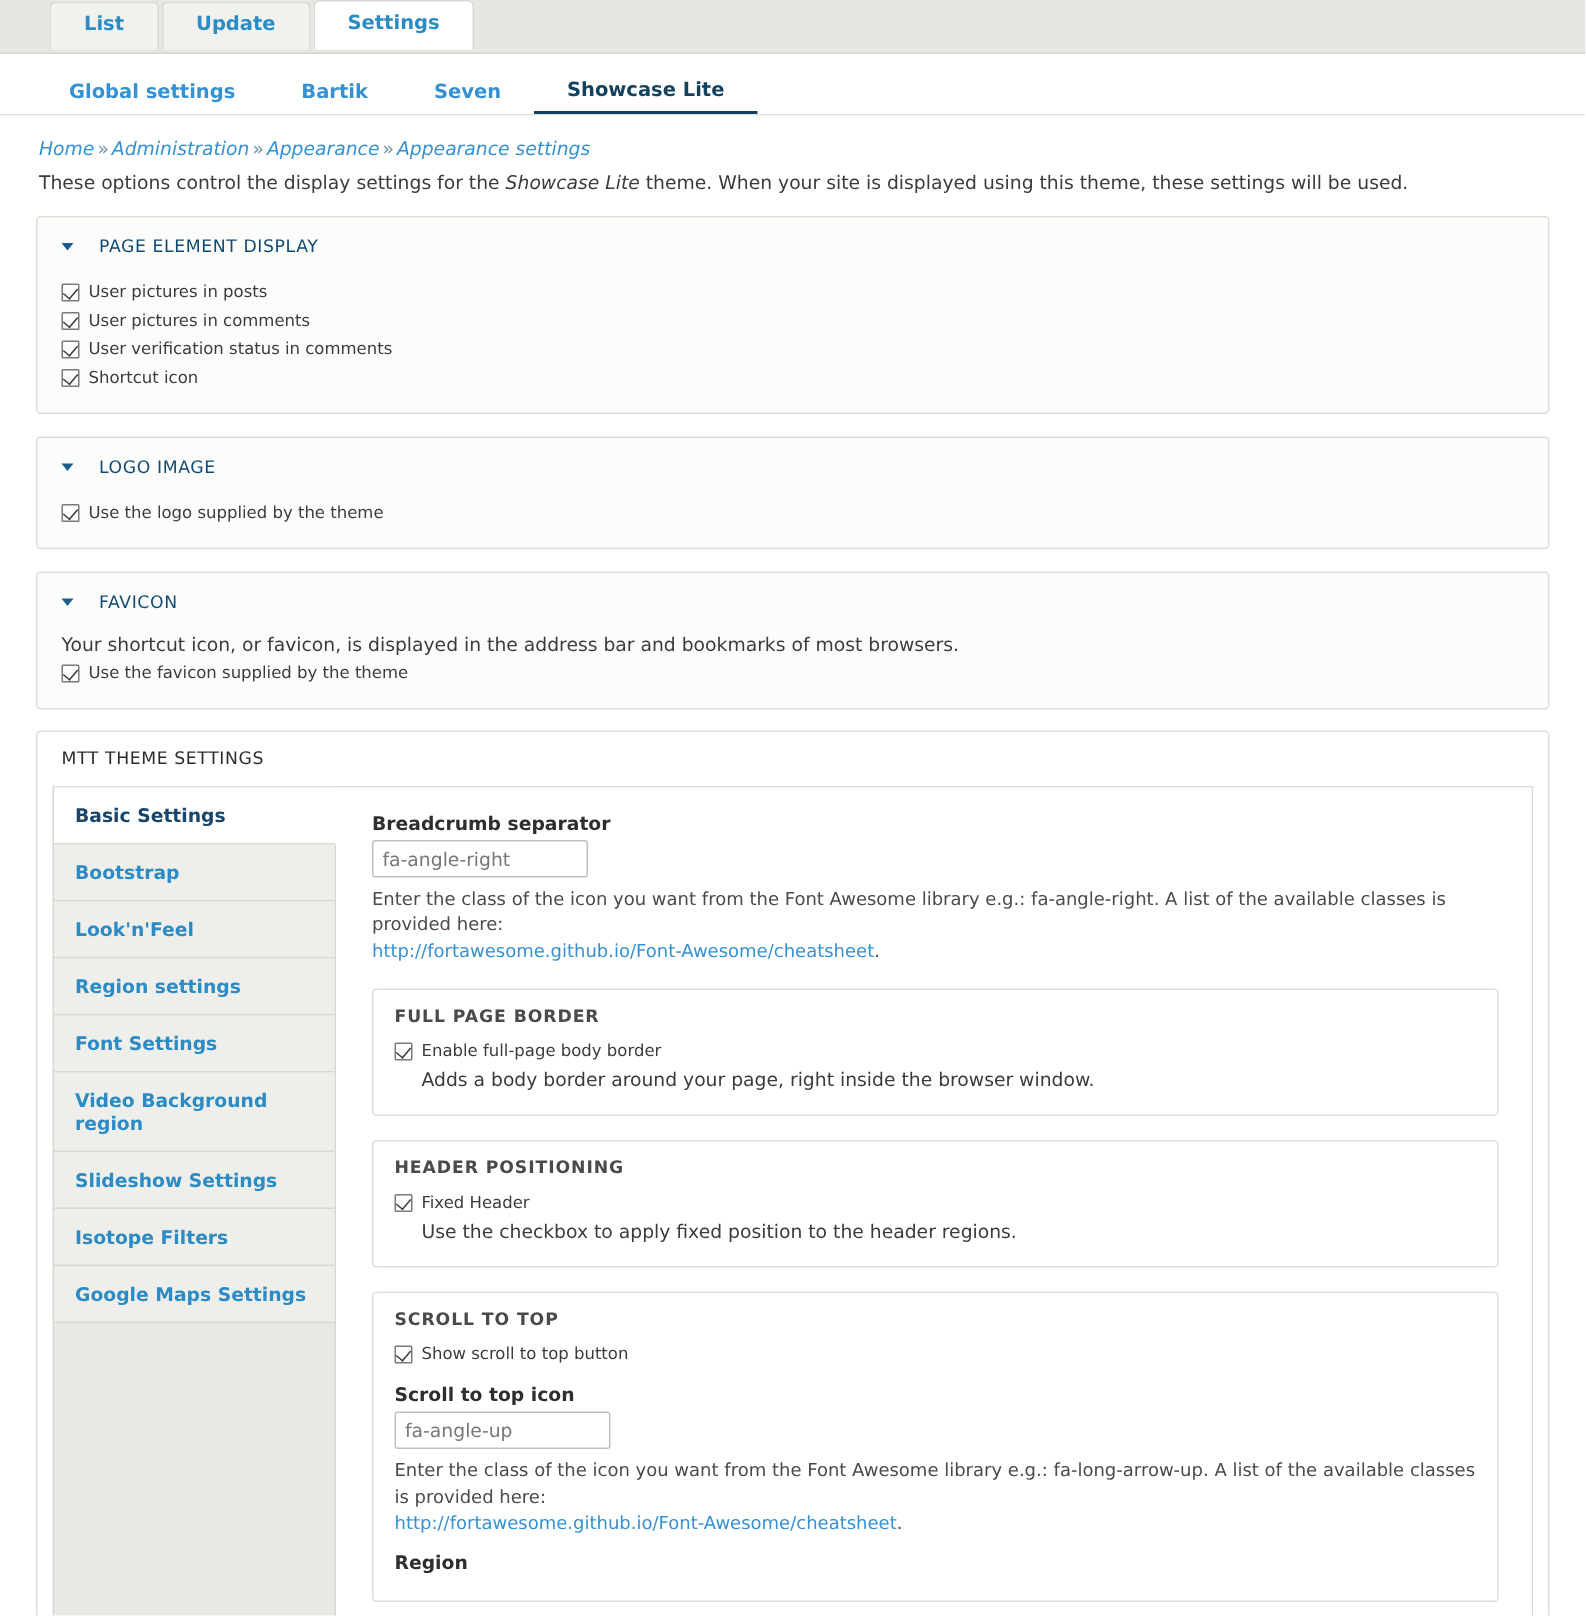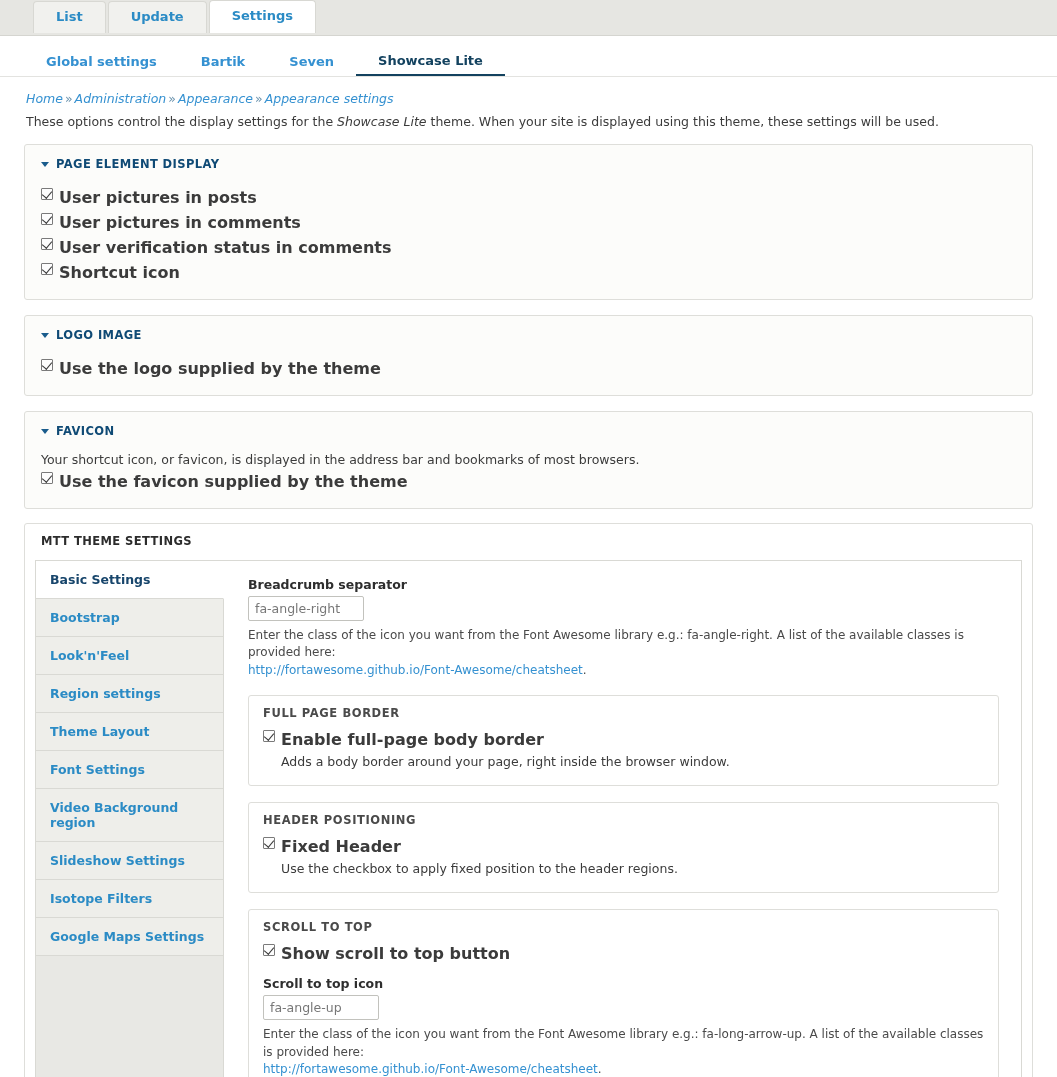--- a/index.html
+++ b/index.html
@@ -97,47 +97,46 @@
   
   .fieldset {
     margin: 15px 24px 0 24px;
     border: 1px solid #dededa;
     background: #fcfcfa;
     border-radius: 3px;
     padding: 10px 16px 14px 16px;
   }
   .legend {
     font-size: 11.5px;
-    font-weight: bold;
+    font-weight: normal;
     color: #0f4a75;
     letter-spacing: 0.4px;
     display: flex;
     align-items: center;
-    gap: 7px;
+    gap: 17px;
     padding: 2px 0 6px 0;
     cursor: pointer;
   }
   .legend.dark { color: #2c2c2c; cursor: default; padding-left: 6px; }
   .caret {
     width: 0; height: 0;
     border-left: 4px solid transparent;
     border-right: 4px solid transparent;
     border-top: 5px solid #1a5c8c;
     display: inline-block;
   }
 
   
   .cbrow {
     display: flex;
-    align-items: flex-start;
+    align-items: center;
     gap: 6px;
     padding: 3px 0;
-    font-size: 16px;
-    color: #3b3b3b;
-    font-weight: bold;
+    font-size: 11px;
+    color: #3b3b3b;
   }
   .cbox {
     width: 12px; height: 12px;
     border: 1px solid #7a7a7a;
     background: #fdfdfd;
     display: inline-block;
     position: relative;
     flex: 0 0 auto;
     border-radius: 1px;
     cursor: pointer;
@@ -200,21 +199,21 @@
     background: #ffffff;
   }
 
   .flabel {
     font-size: 12.5px;
     font-weight: bold;
     color: #2e2e2e;
     margin-bottom: 4px;
   }
   .ftext {
-    width: 116px;
+    width: 144px;
     padding: 4px 6px;
     font-size: 12.5px;
     font-family: "DejaVu Sans", "Liberation Sans", sans-serif;
     color: #777;
     border: 1px solid #c2c2bd;
     background: #fff;
     border-radius: 2px;
   }
   .fdesc {
     font-size: 12px;
@@ -324,21 +323,20 @@
 <div class="mtt-wrap">
   <div class="legend dark">MTT THEME SETTINGS</div>
 
   <div class="vtabs">
 
     <div class="vtabs-menu">
       <div class="vtab active">Basic Settings</div>
       <div class="vtab">Bootstrap</div>
       <div class="vtab">Look'n'Feel</div>
       <div class="vtab">Region settings</div>
-      <div class="vtab">Theme Layout</div>
       <div class="vtab">Font Settings</div>
       <div class="vtab">Video Background region</div>
       <div class="vtab">Slideshow Settings</div>
       <div class="vtab">Isotope Filters</div>
       <div class="vtab">Google Maps Settings</div>
       <div style="flex:1 1 auto;"></div>
     </div>
 
     <div class="vtabs-pane">
 

